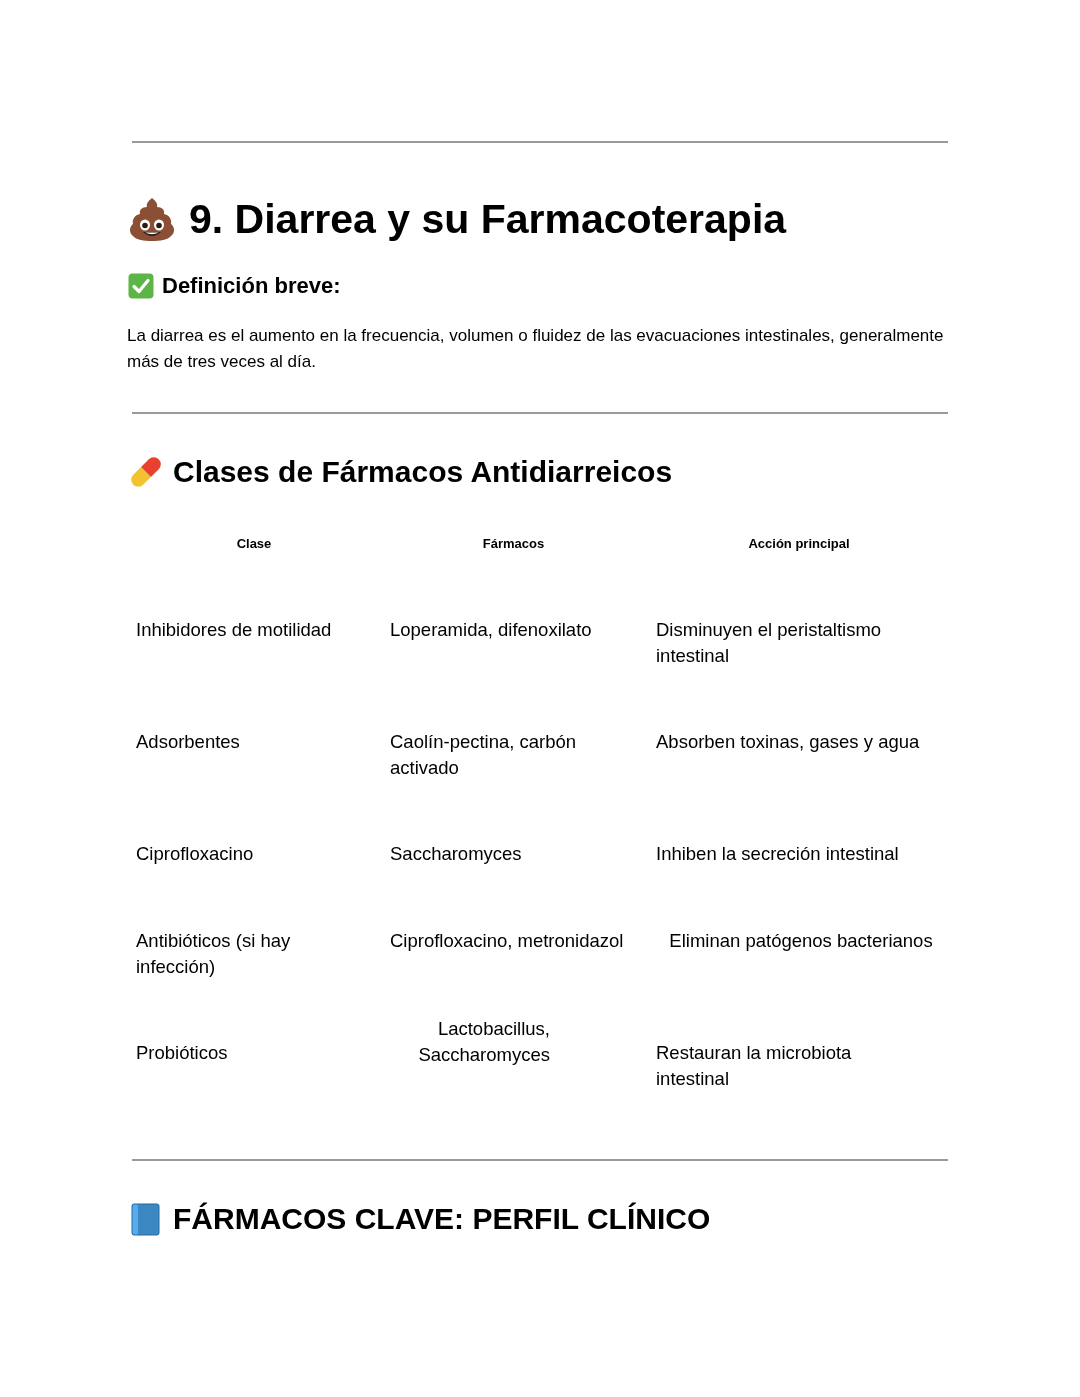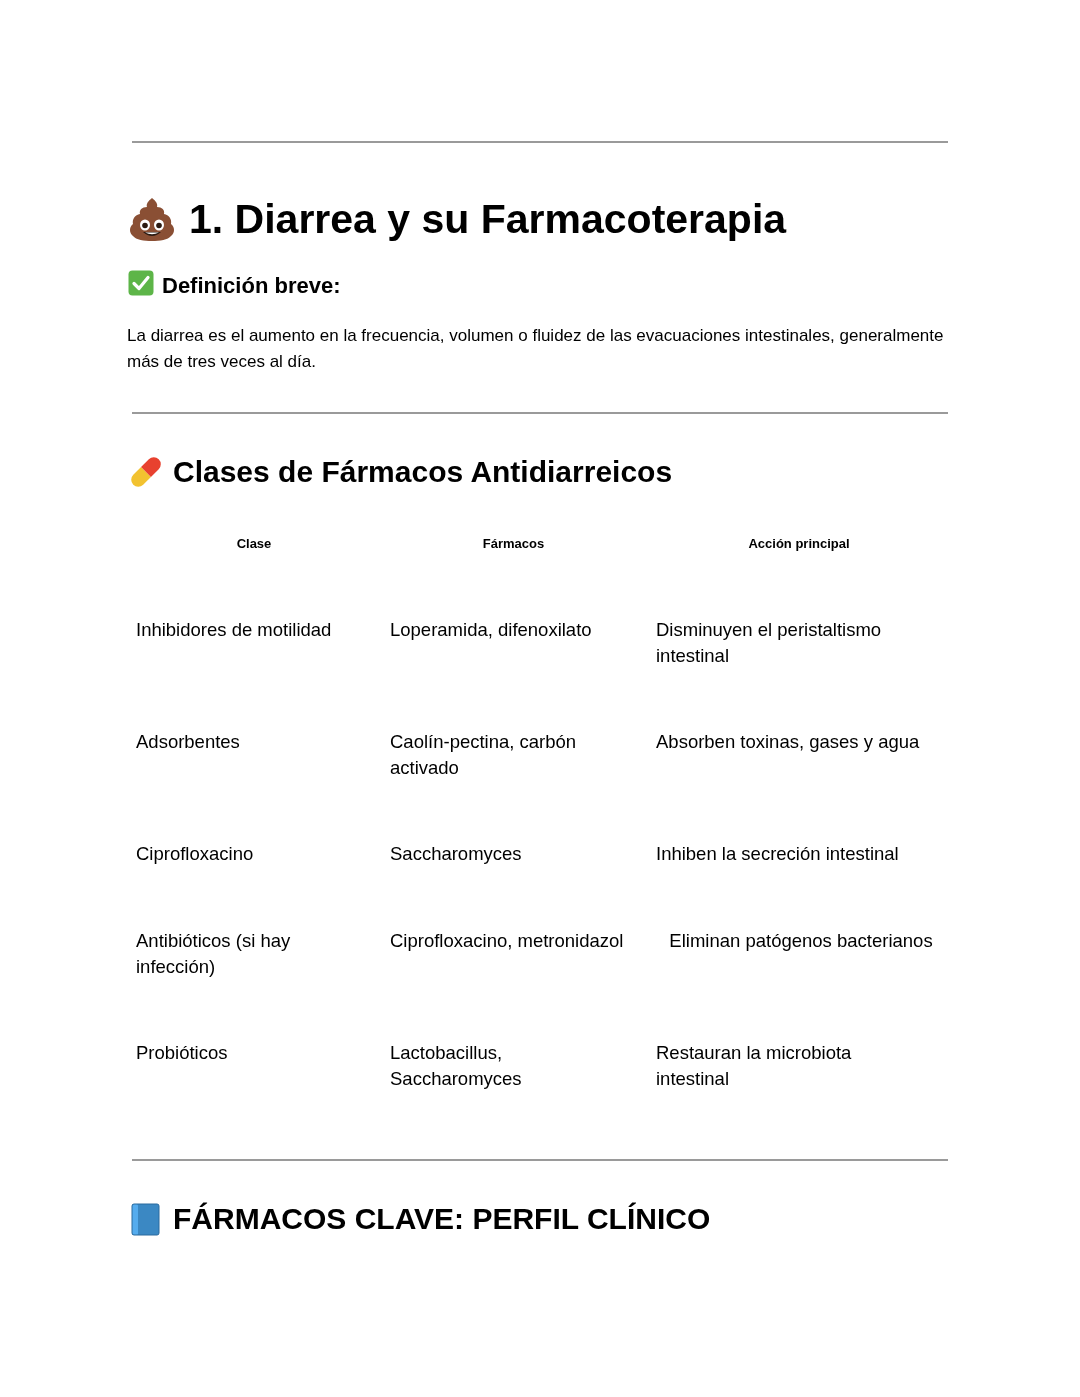--- a/index.html
+++ b/index.html
@@ -45,21 +45,21 @@
     }
     .h3 {
       position: absolute;
       left: 128px;
       top: 270px;
       font-size: 22px;
       font-weight: bold;
       line-height: 32px;
       white-space: nowrap;
       display: flex;
-      align-items: flex-start;
+      align-items: center;
     }
     .icon {
       display: inline-block;
       flex: none;
     }
     .para {
       position: absolute;
       left: 127px;
       top: 323px;
       width: 830px;
@@ -93,21 +93,21 @@
     <svg width="48" height="48" viewBox="0 0 48 48">
       <path d="M24 3 C28 6 30 9 29 12 C34 12 37 15 36 19 C41 20 44 24 43 29 C47 32 47 38 43 41 C40 45 32 46 24 46 C16 46 8 45 5 41 C1 38 1 32 5 29 C4 24 7 20 12 19 C11 15 14 12 19 12 C18 9 20 6 24 3 Z" fill="#8a4f34"></path>
       <ellipse cx="17" cy="30" rx="5" ry="5.5" fill="#fff"></ellipse>
       <ellipse cx="31" cy="30" rx="5" ry="5.5" fill="#fff"></ellipse>
       <circle cx="17" cy="30.5" r="2.8" fill="#2b1a12"></circle>
       <circle cx="31" cy="30.5" r="2.8" fill="#2b1a12"></circle>
       <path d="M15 37 Q24 45 33 37 Z" fill="#2b1a12"></path>
       <path d="M17 37.5 Q24 41 31 37.5 Z" fill="#fff"></path>
     </svg>
   </span>
-  <span>1. Diarrea y su Farmacoterapia</span>
+  <span>9. Diarrea y su Farmacoterapia</span>
 </div>
 
 <div class="h3">
   <span class="icon" style="width:26px;height:26px;margin-right:8px;">
     <svg width="26" height="26" viewBox="0 0 26 26">
       <rect x="0.5" y="0.5" width="25" height="25" rx="4" fill="#5db548"></rect>
       <path d="M6 13.5 L11 18.5 L20 7.5" stroke="#fff" stroke-width="3.2" fill="none" stroke-linecap="round" stroke-linejoin="round"></path>
     </svg>
   </span>
   <span>Definición breve:</span>
@@ -153,21 +153,21 @@
   </div>
 
   <div>
     <div class="td c1" style="top:928px;width:180px;">Antibióticos (si hay infección)</div>
     <div class="td c2" style="top:928px;width:270px;white-space:nowrap;">Ciprofloxacino, metronidazol</div>
     <div class="td c3" style="top:928px;white-space:nowrap;text-align:center;">Eliminan patógenos bacterianos</div>
   </div>
 
   <div>
     <div class="td c1" style="top:1040px;">Probióticos</div>
-    <div class="td c2" style="top:1040px;width:160px;">Lactobacillus, Saccharomyces</div>
+    <div class="td c2" style="top:1016px;width:160px;text-align:right;">Lactobacillus, Saccharomyces</div>
     <div class="td c3" style="top:1040px;width:230px;">Restauran la microbiota intestinal</div>
   </div>
 </div>
 
 <div class="hr" style="top:1159px;"></div>
 
 <div class="h2" style="top:1199px;">
   <span class="icon" style="width:36px;height:36px;margin-right:9px;">
     <svg width="36" height="36" viewBox="0 0 36 36">
       <rect x="4" y="3" width="27" height="31" rx="2" fill="#3b88c3"></rect>

